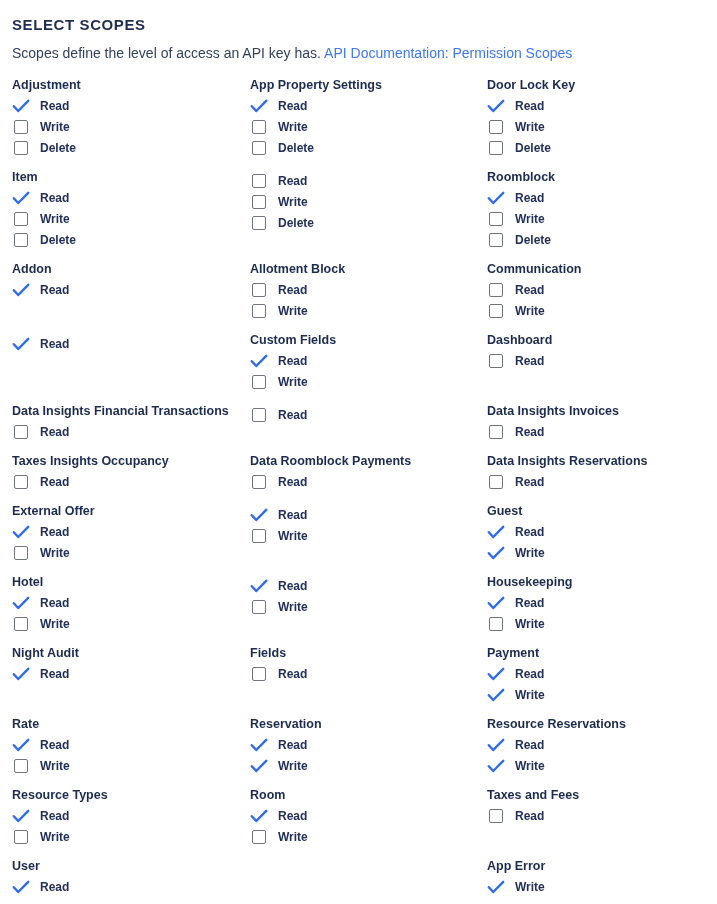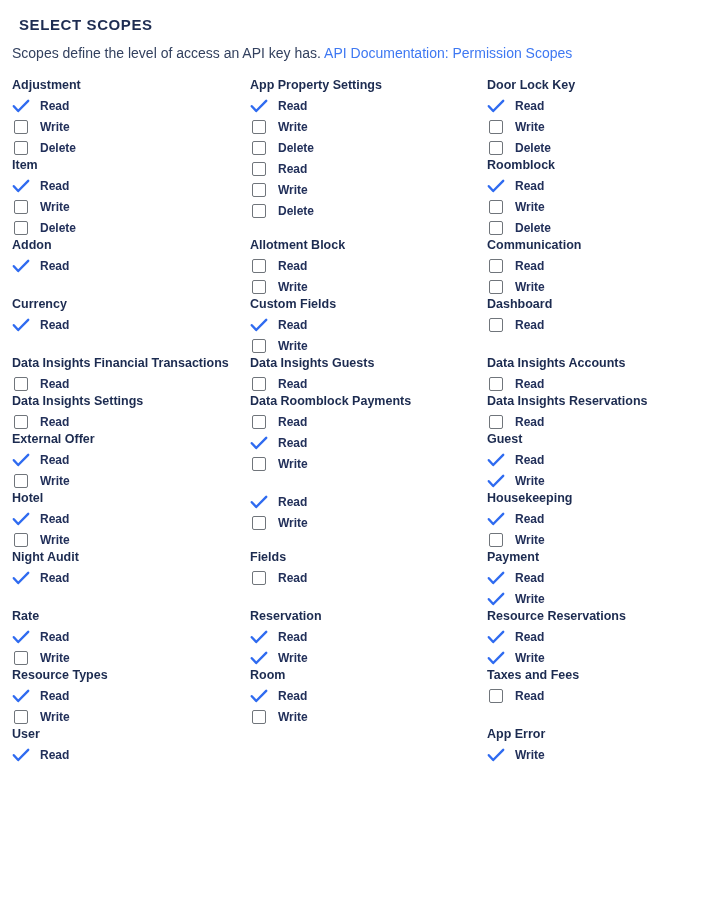--- a/index.html
+++ b/index.html
@@ -11,38 +11,39 @@
     font-family: "Liberation Sans", sans-serif;
     color: #1d2b52;
   }
   .container { padding: 16px 12px 24px 12px; }
 
   .page-title {
     font-size: 15px;
     font-weight: 600;
     letter-spacing: 0.6px;
     color: #1e2d52;
-    margin: 0 0 13px 7px;
+    margin: 0 0 13px 0;
   }
   .subtitle-row {
     font-size: 14px;
     font-weight: 400;
     color: #33415f;
     margin: 0 0 17px 0;
     line-height: 15px;
   }
   .doc-link {
     color: #3e78f2;
     text-decoration: none;
     cursor: pointer;
   }
 
   .scopes-grid {
     display: grid;
     grid-template-columns: 238px 237px 1fr;
+    row-gap: 12px;
     align-items: start;
   }
   .scope-cell { min-height: 10px; }
   .scope-title {
     font-size: 12.5px;
     font-weight: 700;
     color: #1c2b50;
     line-height: 15px;
     margin-bottom: 2px;
   }
@@ -254,21 +255,20 @@
           <span class="perm-label">Read</span>
         </div>
         <div class="perm-row">
           <span class="indicator">
             <span class="box"></span>
           </span>
           <span class="perm-label">Write</span>
         </div>
       </div>
       <div class="scope-cell">
-        <div class="scope-title">Currency</div>
         <div class="perm-row">
           <span class="indicator">
             <svg width="18" height="14" viewBox="0 0 18 14">
               <path d="M1.8 7.2 L6.2 12 L16.2 1.8" fill="none" stroke="#2f6bf0" stroke-width="2.4" stroke-linecap="round" stroke-linejoin="round"></path>
             </svg>
           </span>
           <span class="perm-label">Read</span>
         </div>
       </div>
       <div class="scope-cell">
@@ -300,39 +300,38 @@
       <div class="scope-cell">
         <div class="scope-title">Data Insights Financial Transactions</div>
         <div class="perm-row">
           <span class="indicator">
             <span class="box"></span>
           </span>
           <span class="perm-label">Read</span>
         </div>
       </div>
       <div class="scope-cell">
-        <div class="scope-title">Data Insights Guests</div>
-        <div class="perm-row">
-          <span class="indicator">
-            <span class="box"></span>
-          </span>
-          <span class="perm-label">Read</span>
-        </div>
-      </div>
-      <div class="scope-cell">
-        <div class="scope-title">Data Insights Accounts</div>
-        <div class="perm-row">
-          <span class="indicator">
-            <span class="box"></span>
-          </span>
-          <span class="perm-label">Read</span>
-        </div>
-      </div>
-      <div class="scope-cell">
-        <div class="scope-title">Data Insights Settings</div>
+        <div class="perm-row">
+          <span class="indicator">
+            <span class="box"></span>
+          </span>
+          <span class="perm-label">Read</span>
+        </div>
+      </div>
+      <div class="scope-cell">
+        <div class="scope-title">Data Insights Invoices</div>
+        <div class="perm-row">
+          <span class="indicator">
+            <span class="box"></span>
+          </span>
+          <span class="perm-label">Read</span>
+        </div>
+      </div>
+      <div class="scope-cell">
+        <div class="scope-title">Taxes Insights Occupancy</div>
         <div class="perm-row">
           <span class="indicator">
             <span class="box"></span>
           </span>
           <span class="perm-label">Read</span>
         </div>
       </div>
       <div class="scope-cell">
         <div class="scope-title">Data Roomblock Payments</div>
         <div class="perm-row">

